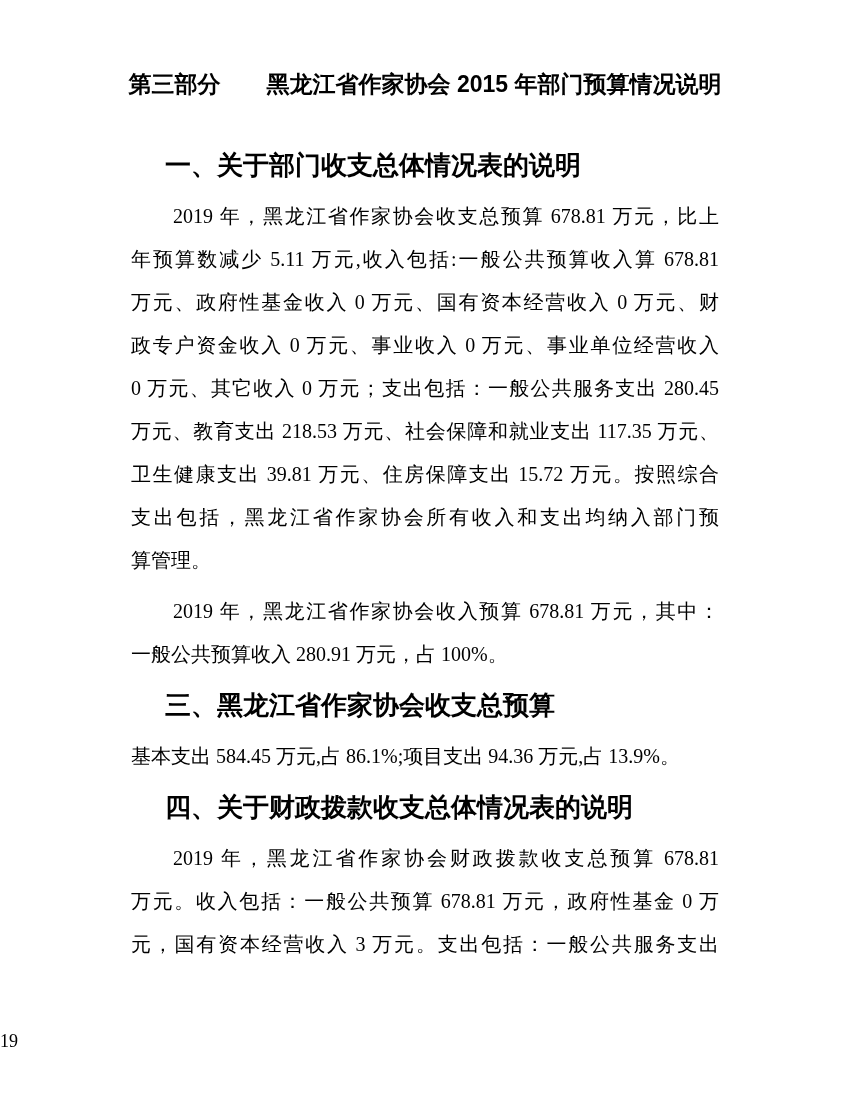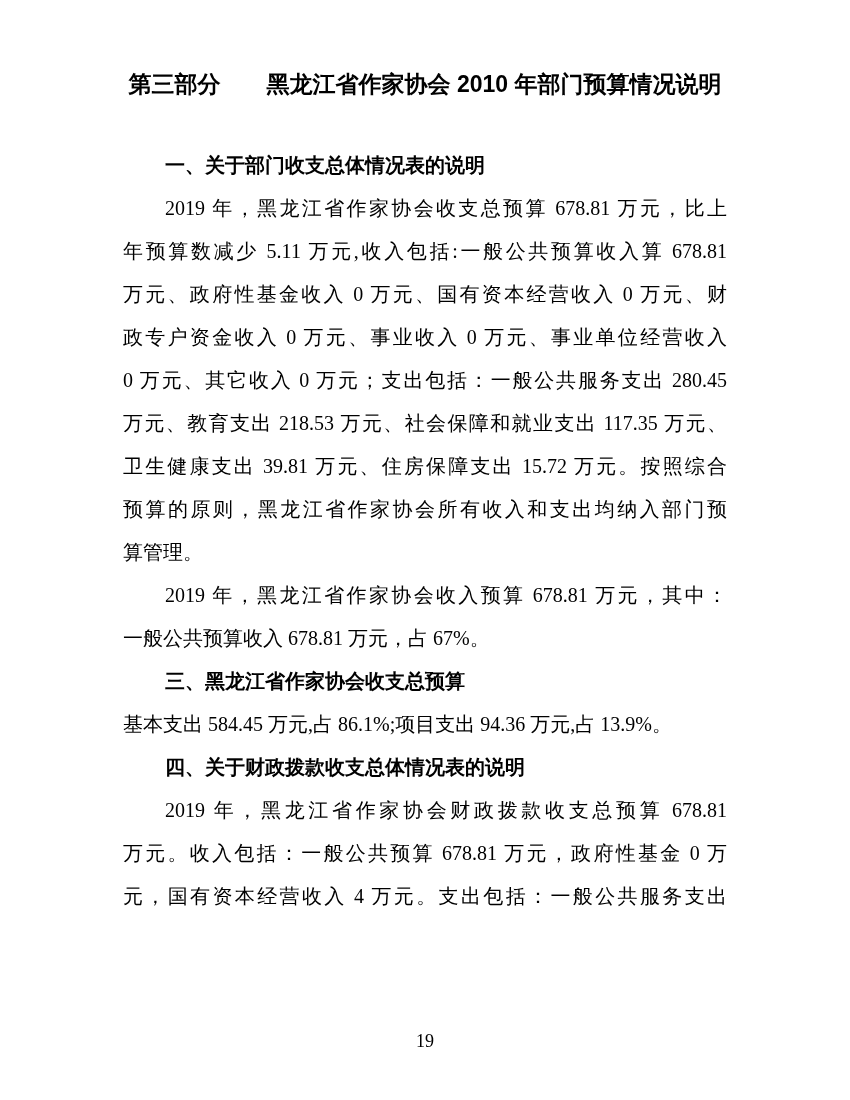--- a/index.html
+++ b/index.html
@@ -26,88 +26,88 @@
     font-weight: 700;
     font-size: 23px;
     line-height: 34px;
     text-align: center;
     white-space: nowrap;
     margin-bottom: 43px;
   }
   .section-heading {
     font-family: "Liberation Sans", "DejaVu Sans", sans-serif;
     font-weight: 700;
-    font-size: 20px;
+    font-size: 26px;
     line-height: 43px;
     padding-left: 42px;
     white-space: nowrap;
   }
   .paragraph {
-    margin: 0;
+    margin: 8px;
   }
   .line {
     font-size: 20px;
     line-height: 43px;
     text-align: justify;
     text-align-last: justify;
     text-justify: inter-character;
   }
   .line.first {
     padding-left: 42px;
   }
   .line.para-end {
     text-align-last: left;
   }
   .page-number {
     position: absolute;
     top: 1030px;
     left: 0;
     right: 0;
-    text-align: center;
+    text-align: left;
     font-size: 18px;
     line-height: 22px;
   }
 </style>
 </head>
 <body>
 
 <div class="page">
   <div class="content">
-    <div class="doc-title">第三部分　　黑龙江省作家协会 2010 年部门预算情况说明</div>
+    <div class="doc-title">第三部分　　黑龙江省作家协会 2015 年部门预算情况说明</div>
     <div id="doc-body">
         <section class="doc-section">
           <div class="section-heading">一、关于部门收支总体情况表的说明</div>
           <div class="paragraph">
             <div class="line first">2019 年，黑龙江省作家协会收支总预算 678.81 万元，比上</div>
             <div class="line">年预算数减少 5.11 万元,收入包括:一般公共预算收入算 678.81</div>
             <div class="line">万元、政府性基金收入 0 万元、国有资本经营收入 0 万元、财</div>
             <div class="line">政专户资金收入 0 万元、事业收入 0 万元、事业单位经营收入</div>
             <div class="line">0 万元、其它收入 0 万元；支出包括：一般公共服务支出 280.45</div>
             <div class="line">万元、教育支出 218.53 万元、社会保障和就业支出 117.35 万元、</div>
             <div class="line">卫生健康支出 39.81 万元、住房保障支出 15.72 万元。按照综合</div>
-            <div class="line">预算的原则，黑龙江省作家协会所有收入和支出均纳入部门预</div>
+            <div class="line">支出包括，黑龙江省作家协会所有收入和支出均纳入部门预</div>
             <div class="line para-end">算管理。</div>
           </div>
         </section>
         <section class="doc-section">
           <div class="paragraph">
             <div class="line first">2019 年，黑龙江省作家协会收入预算 678.81 万元，其中：</div>
-            <div class="line para-end">一般公共预算收入 678.81 万元，占 67%。</div>
+            <div class="line para-end">一般公共预算收入 280.91 万元，占 100%。</div>
           </div>
         </section>
         <section class="doc-section">
           <div class="section-heading">三、黑龙江省作家协会收支总预算</div>
           <div class="paragraph">
             <div class="line para-end">基本支出 584.45 万元,占 86.1%;项目支出 94.36 万元,占 13.9%。</div>
           </div>
         </section>
         <section class="doc-section">
           <div class="section-heading">四、关于财政拨款收支总体情况表的说明</div>
           <div class="paragraph">
             <div class="line first">2019 年，黑龙江省作家协会财政拨款收支总预算 678.81</div>
             <div class="line">万元。收入包括：一般公共预算 678.81 万元，政府性基金 0 万</div>
-            <div class="line">元，国有资本经营收入 4 万元。支出包括：一般公共服务支出</div>
+            <div class="line">元，国有资本经营收入 3 万元。支出包括：一般公共服务支出</div>
           </div>
         </section>
       </div>
   </div>
   <div class="page-number">19</div>
 </div>
 
 </body></html>

